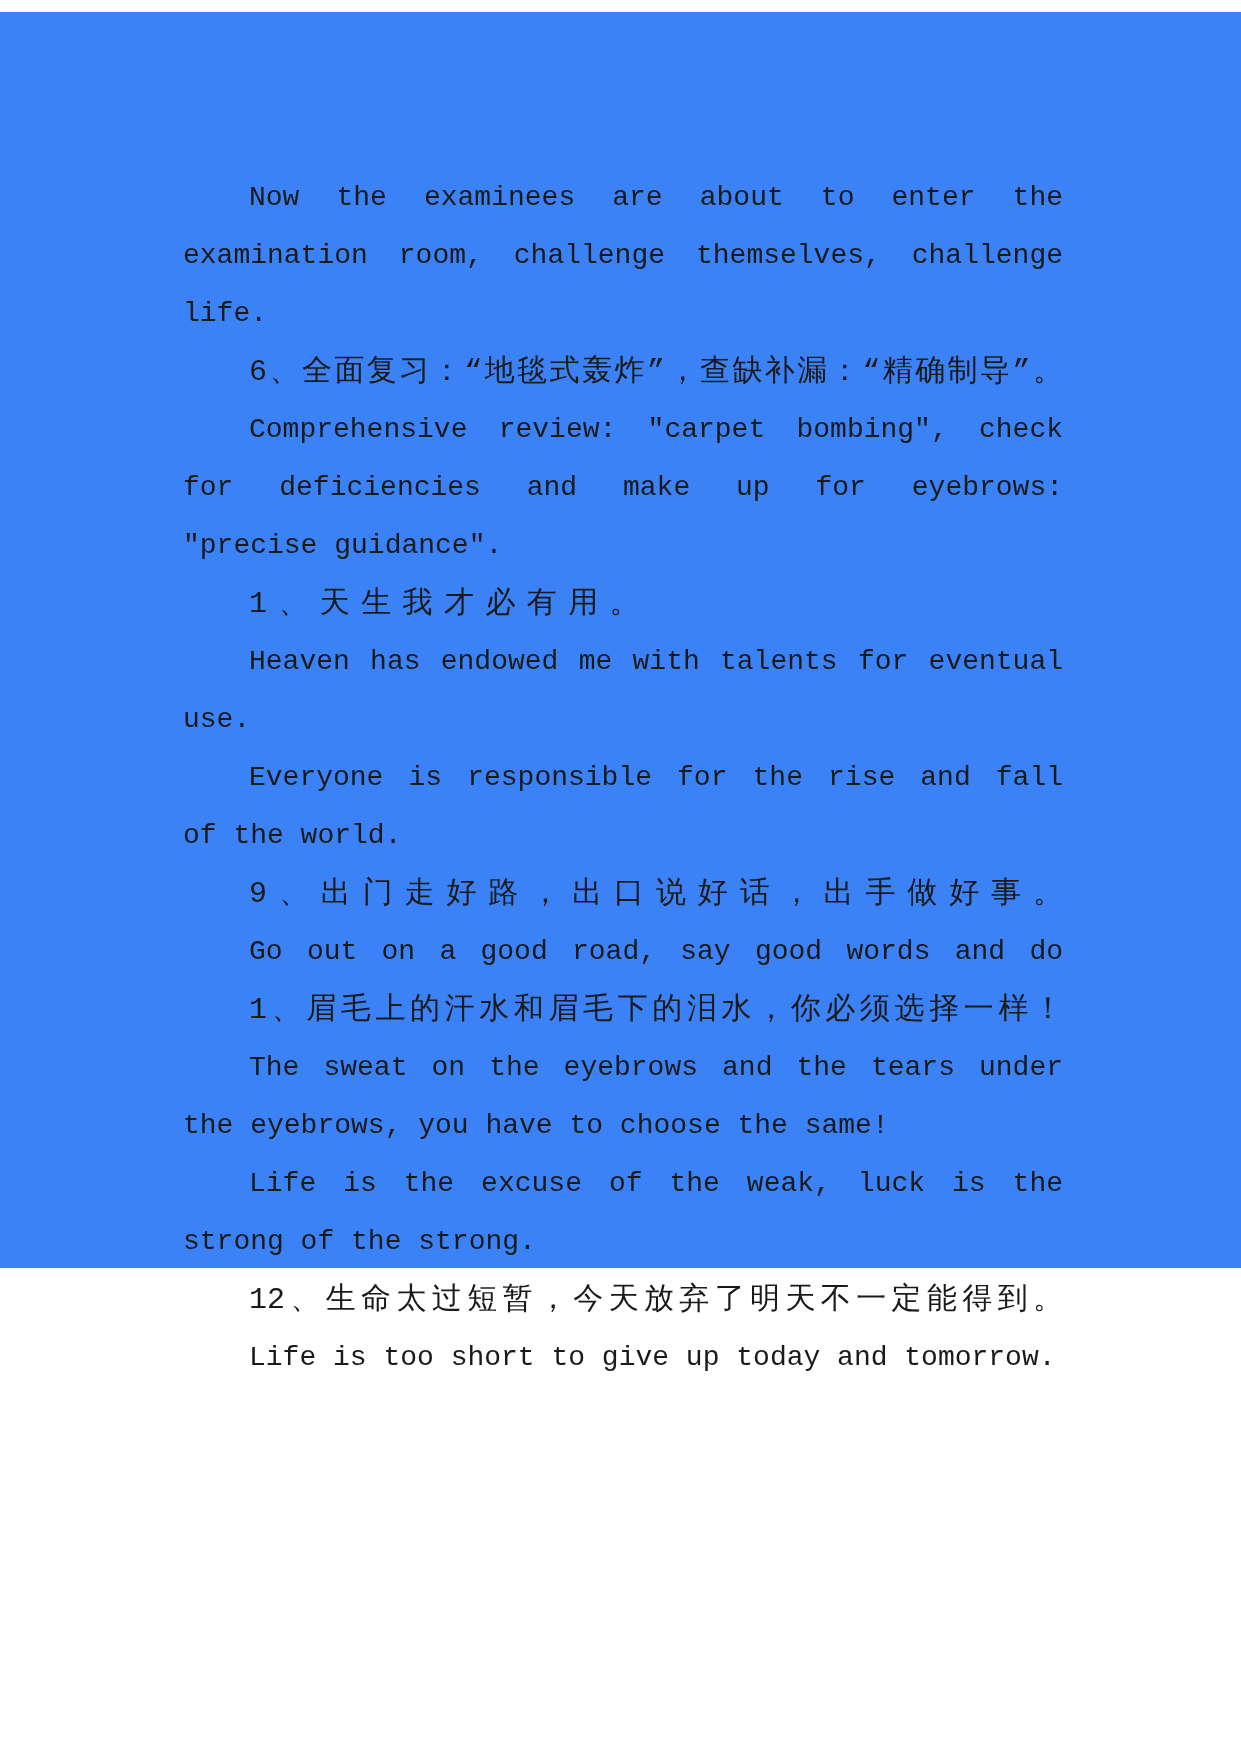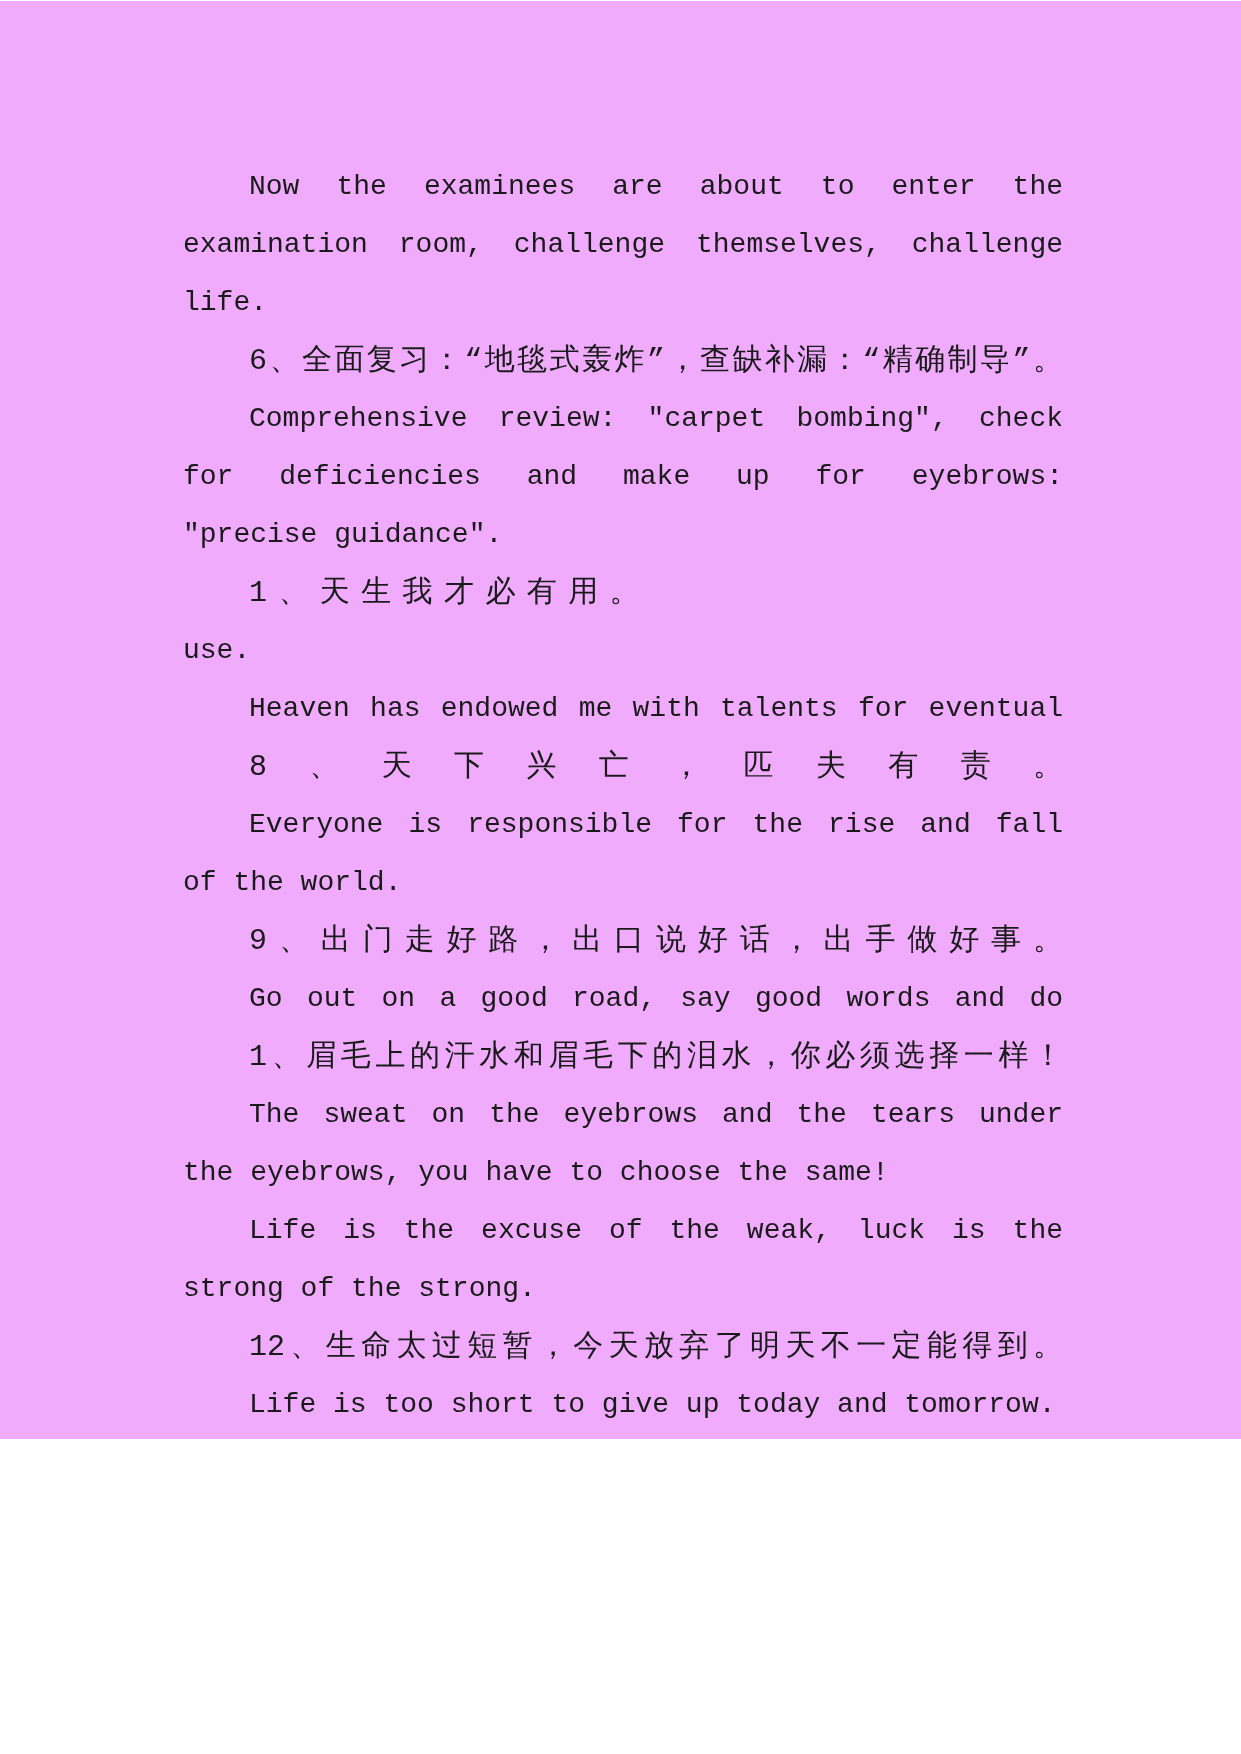--- a/index.html
+++ b/index.html
@@ -12,24 +12,24 @@
     width: 1241px;
     height: 1754px;
     position: relative;
     overflow: hidden;
     font-family: "Liberation Mono", "DejaVu Sans Mono", monospace;
     color: #1a1a1a;
   }
   .doc-page {
     position: absolute;
     left: 0;
-    top: 1px;
+    top: 12px;
     width: 1241px;
-    height: 1438px;
-    background: #f0abfc;
+    height: 1256px;
+    background: #3b82f6;
   }
   .doc-body {
     position: absolute;
     left: 183px;
     top: 157px;
     width: 880px;
   }
   .para { margin: 0; padding: 0; }
   .line {
     height: 58px;
@@ -67,25 +67,22 @@
       </div>
       <div class="para">
         <div class="line en first">Comprehensive review: "carpet bombing", check</div>
         <div class="line en">for deficiencies and make up for eyebrows:</div>
         <div class="line en last">"precise guidance".</div>
       </div>
       <div class="para">
         <div class="line zh first last nospread">1、天生我才必有用。</div>
       </div>
       <div class="para">
+        <div class="line en first">Heaven has endowed me with talents for eventual</div>
         <div class="line en last">use.</div>
-        <div class="line en first">Heaven has endowed me with talents for eventual</div>
-      </div>
-      <div class="para">
-        <div class="line zh first last">8、天下兴亡，匹夫有责。</div>
       </div>
       <div class="para">
         <div class="line en first">Everyone is responsible for the rise and fall</div>
         <div class="line en last">of the world.</div>
       </div>
       <div class="para">
         <div class="line zh first last">9、出门走好路，出口说好话，出手做好事。</div>
       </div>
       <div class="para">
         <div class="line en first">Go out on a good road, say good words and do</div>

